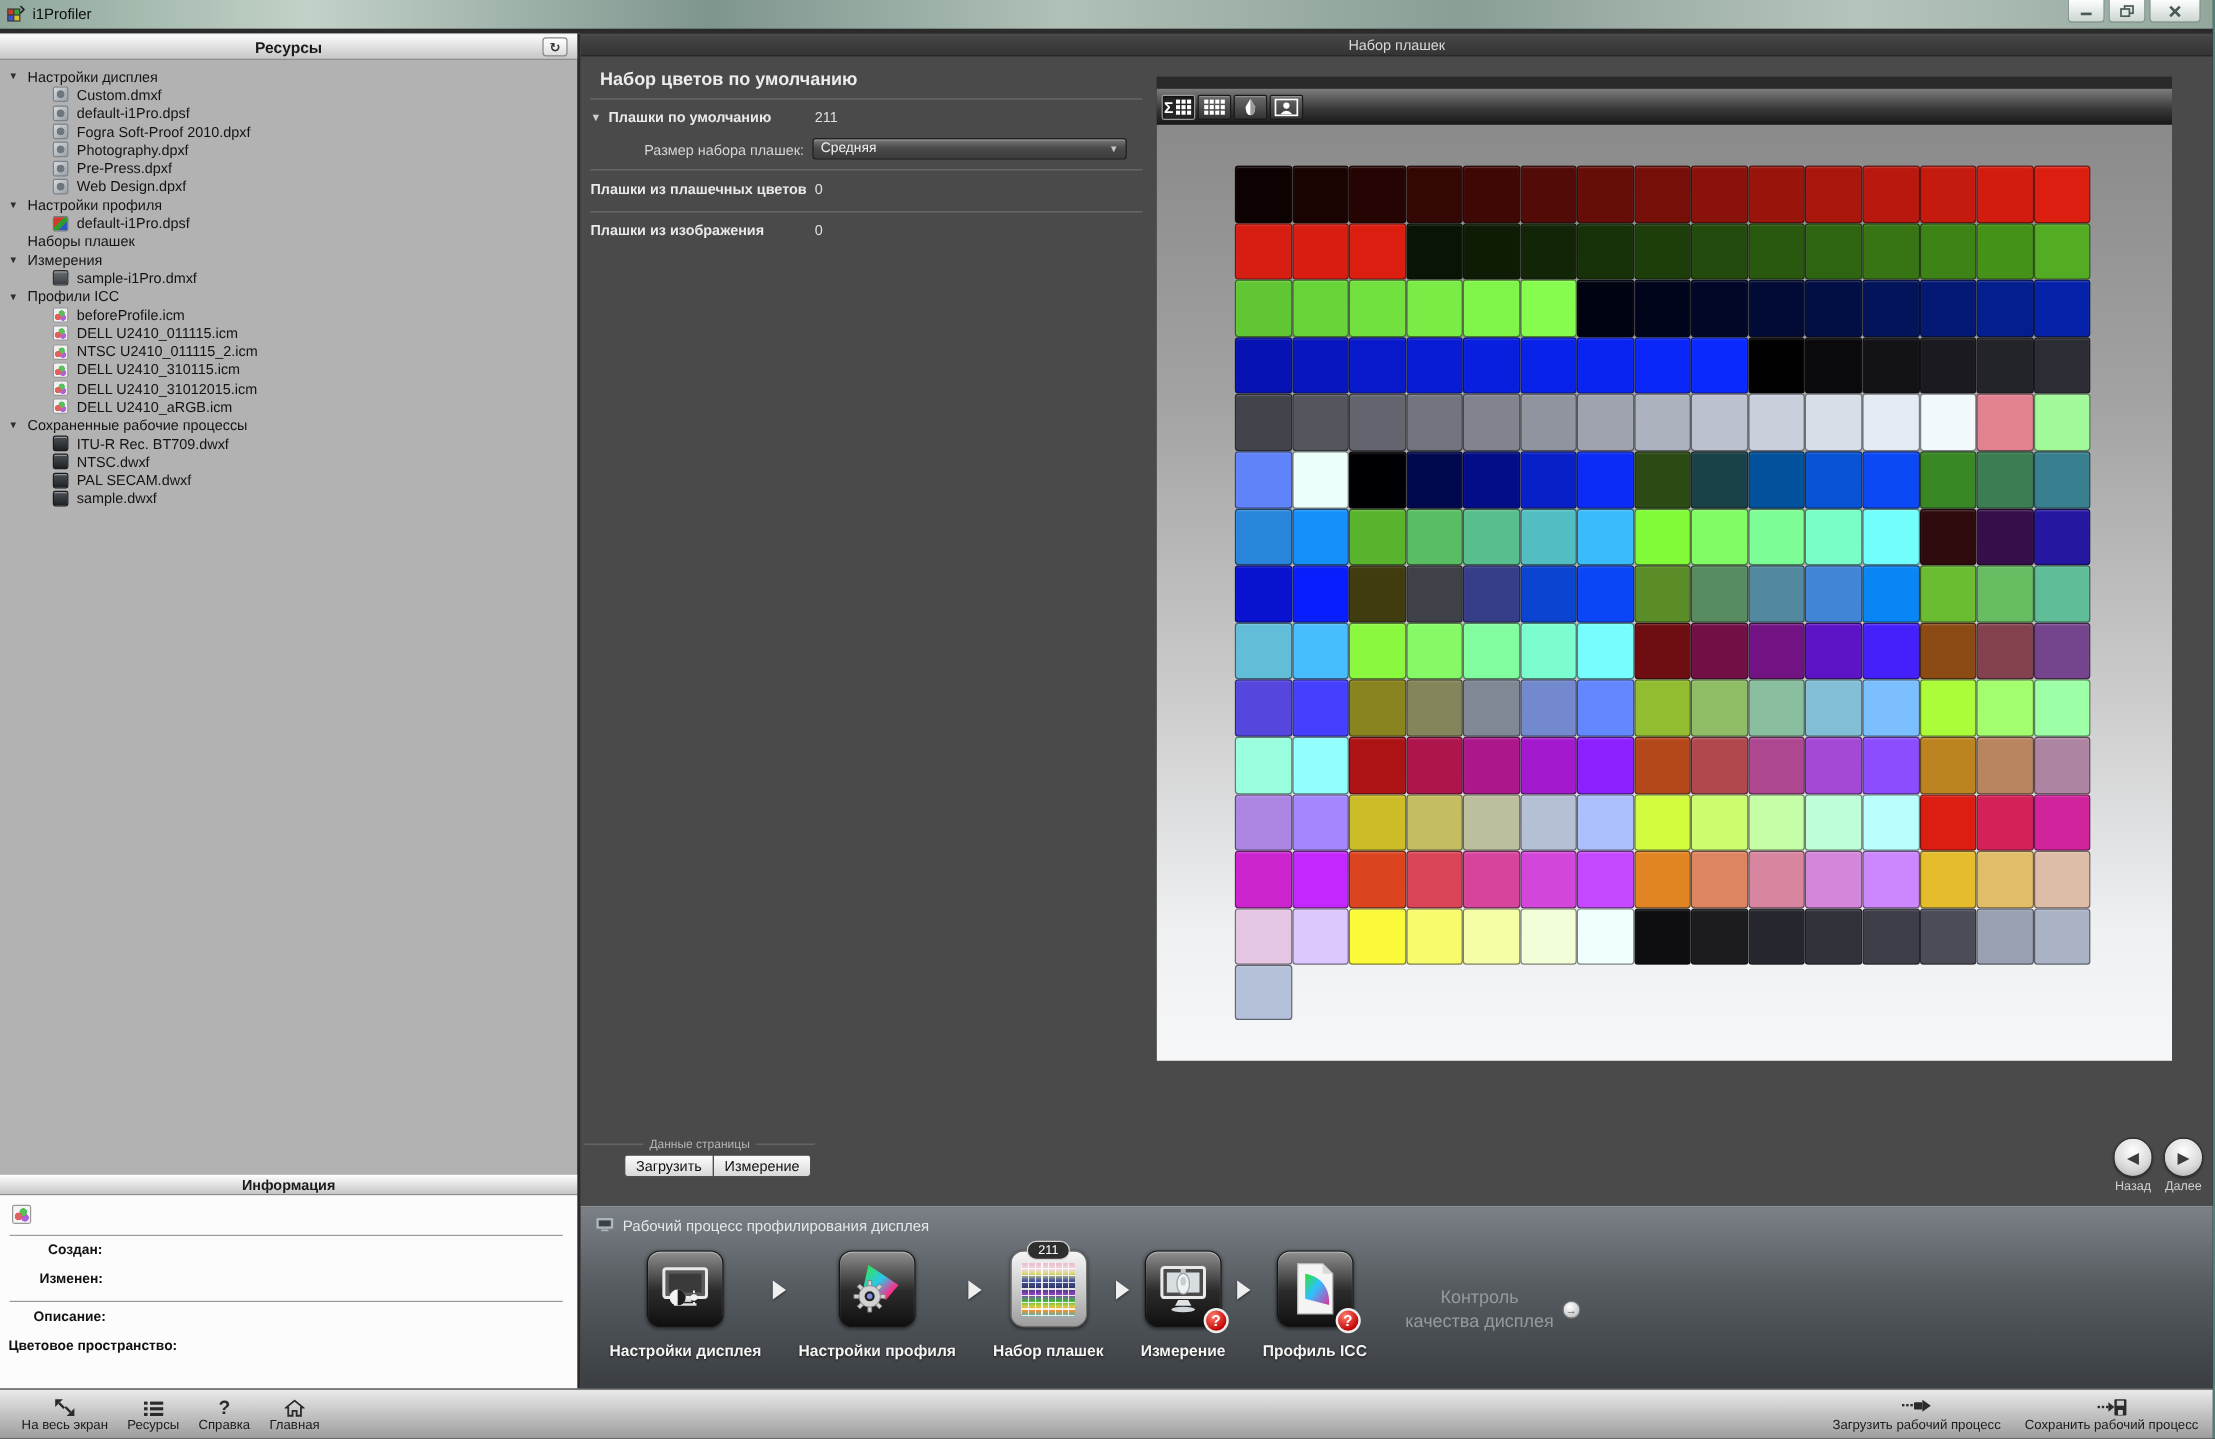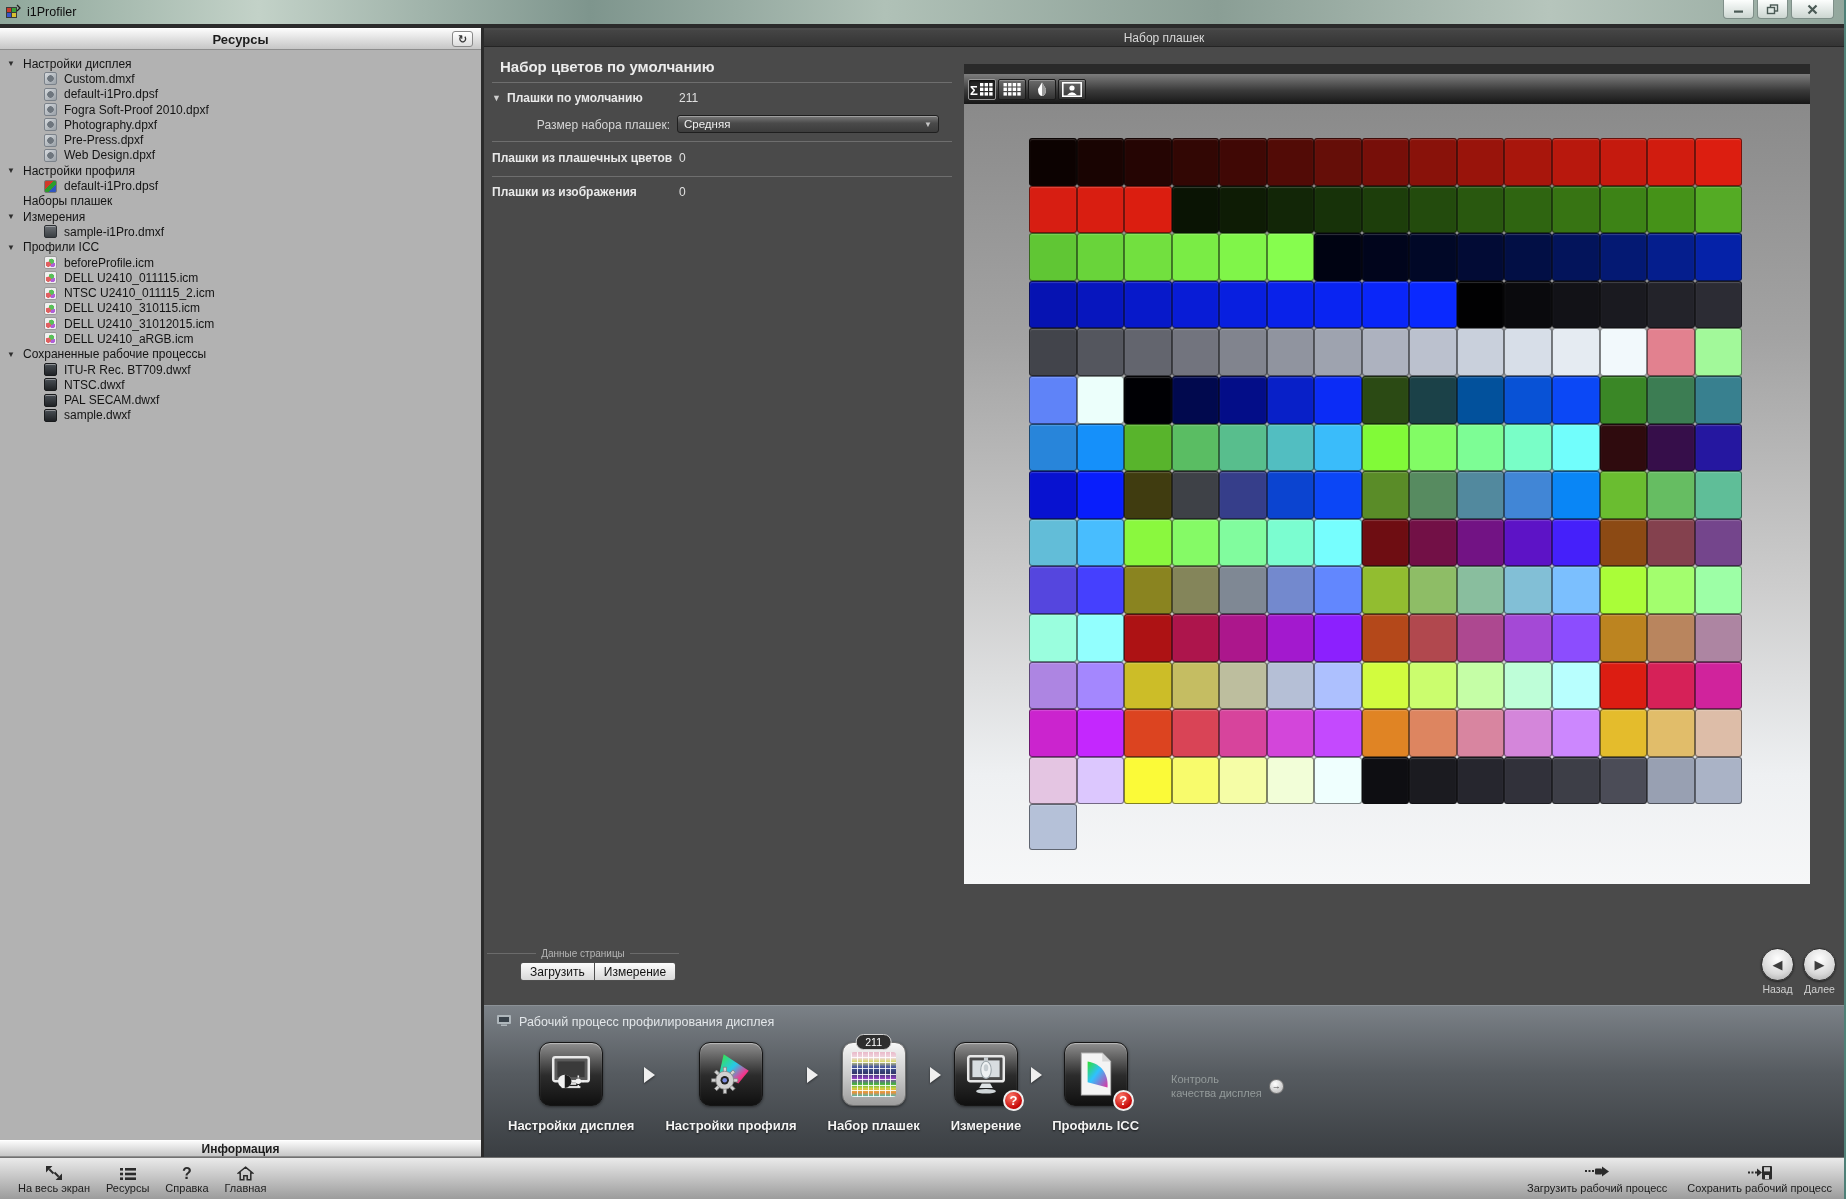--- a/index.html
+++ b/index.html
@@ -109,21 +109,21 @@
   .wf-warn { position:absolute; right:-7px; bottom:-6px; width:21px; height:21px; border-radius:50%; color:#fff;
     background:radial-gradient(circle at 35% 28%,#ff7a6a,#c40505 72%); border:2px solid #eee; font-weight:bold; font-size:13px;
     display:flex; align-items:center; justify-content:center; }
   .wf-label { margin-top:12px; font-weight:bold; font-size:13px; color:#f4f4f4; text-shadow:0 1px 2px rgba(0,0,0,.75); white-space:nowrap; }
   .mosaic { width:45px; height:45px; border-radius:3px;
     background:
       repeating-linear-gradient(90deg, rgba(255,255,255,.85) 0 1px, transparent 1px 5.6px),
       repeating-linear-gradient(0deg, rgba(255,255,255,.85) 0 1px, transparent 1px 5.6px),
       linear-gradient(180deg,#e9b9c9 0%,#f0d9e1 13%,#d8d870 21%,#4858a0 33%,#303868 47%,#9040c0 59%,#40b040 71%,#d0d040 81%,#e89040 90%,#30c0c0 100%); }
   .wf-qc { display:flex; align-items:center; gap:7px; margin-left:22px; margin-top:30px; }
-  .qc-text { font-size:11px; color:#949b9b; text-align:left; line-height:1.3; }
+  .qc-text { font-size:15px; color:#949b9b; text-align:center; line-height:1.3; }
   .qc-btn { width:15px; height:15px; border-radius:50%; border:1px solid #777; color:#4d4d4d; font-size:9px;
     background:radial-gradient(circle at 40% 30%,#fff,#b2b2b2); display:flex; align-items:center; justify-content:center; }
 
   
   .bottom-toolbar { position:absolute; left:0; right:0; bottom:0; height:42px;
     background:linear-gradient(180deg,#eaeaea,#c3c3c3 50%,#9c9c9c); border-top:1px solid #717171;
     display:flex; align-items:center; justify-content:space-between; padding:0 8px; }
   .bt-left { display:flex; gap:16px; padding-left:10px; }
   .bt-right { display:flex; gap:20px; padding-right:4px; }
   .bt-item { display:flex; flex-direction:column; align-items:center; justify-content:flex-end; gap:1px; font-size:11px; color:#1b1b1b; }
@@ -266,20 +266,31 @@
             <span class="ficon dwxf"></span>
             <span>PAL SECAM.dwxf</span>
           </div>
           <div class="tree-item">
             <span class="ficon dwxf"></span>
             <span>sample.dwxf</span>
           </div>
         </div>
       <div class="panel-header info-header">
         <span>Информация</span>
+      </div>
+      <div class="info-panel">
+        <span class="info-icon"></span>
+        <div class="info-sep s1"></div>
+        <div class="info-sep s2"></div>
+        <div class="info-fields">
+            <div class="info-field if0">Создан:</div>
+            <div class="info-field if1">Изменен:</div>
+            <div class="info-field if2">Описание:</div>
+            <div class="info-field if3">Цветовое пространство:</div>
+          </div>
       </div>
     </div>
 
     <div class="right">
       <div class="page-titlebar">Набор плашек</div>
 
       <div class="section-title">Набор цветов по умолчанию</div>
       <div class="f-hr hr1"></div>
       <span class="f-tri">▼</span>
       <span class="f-label l1">Плашки по умолчанию</span>

